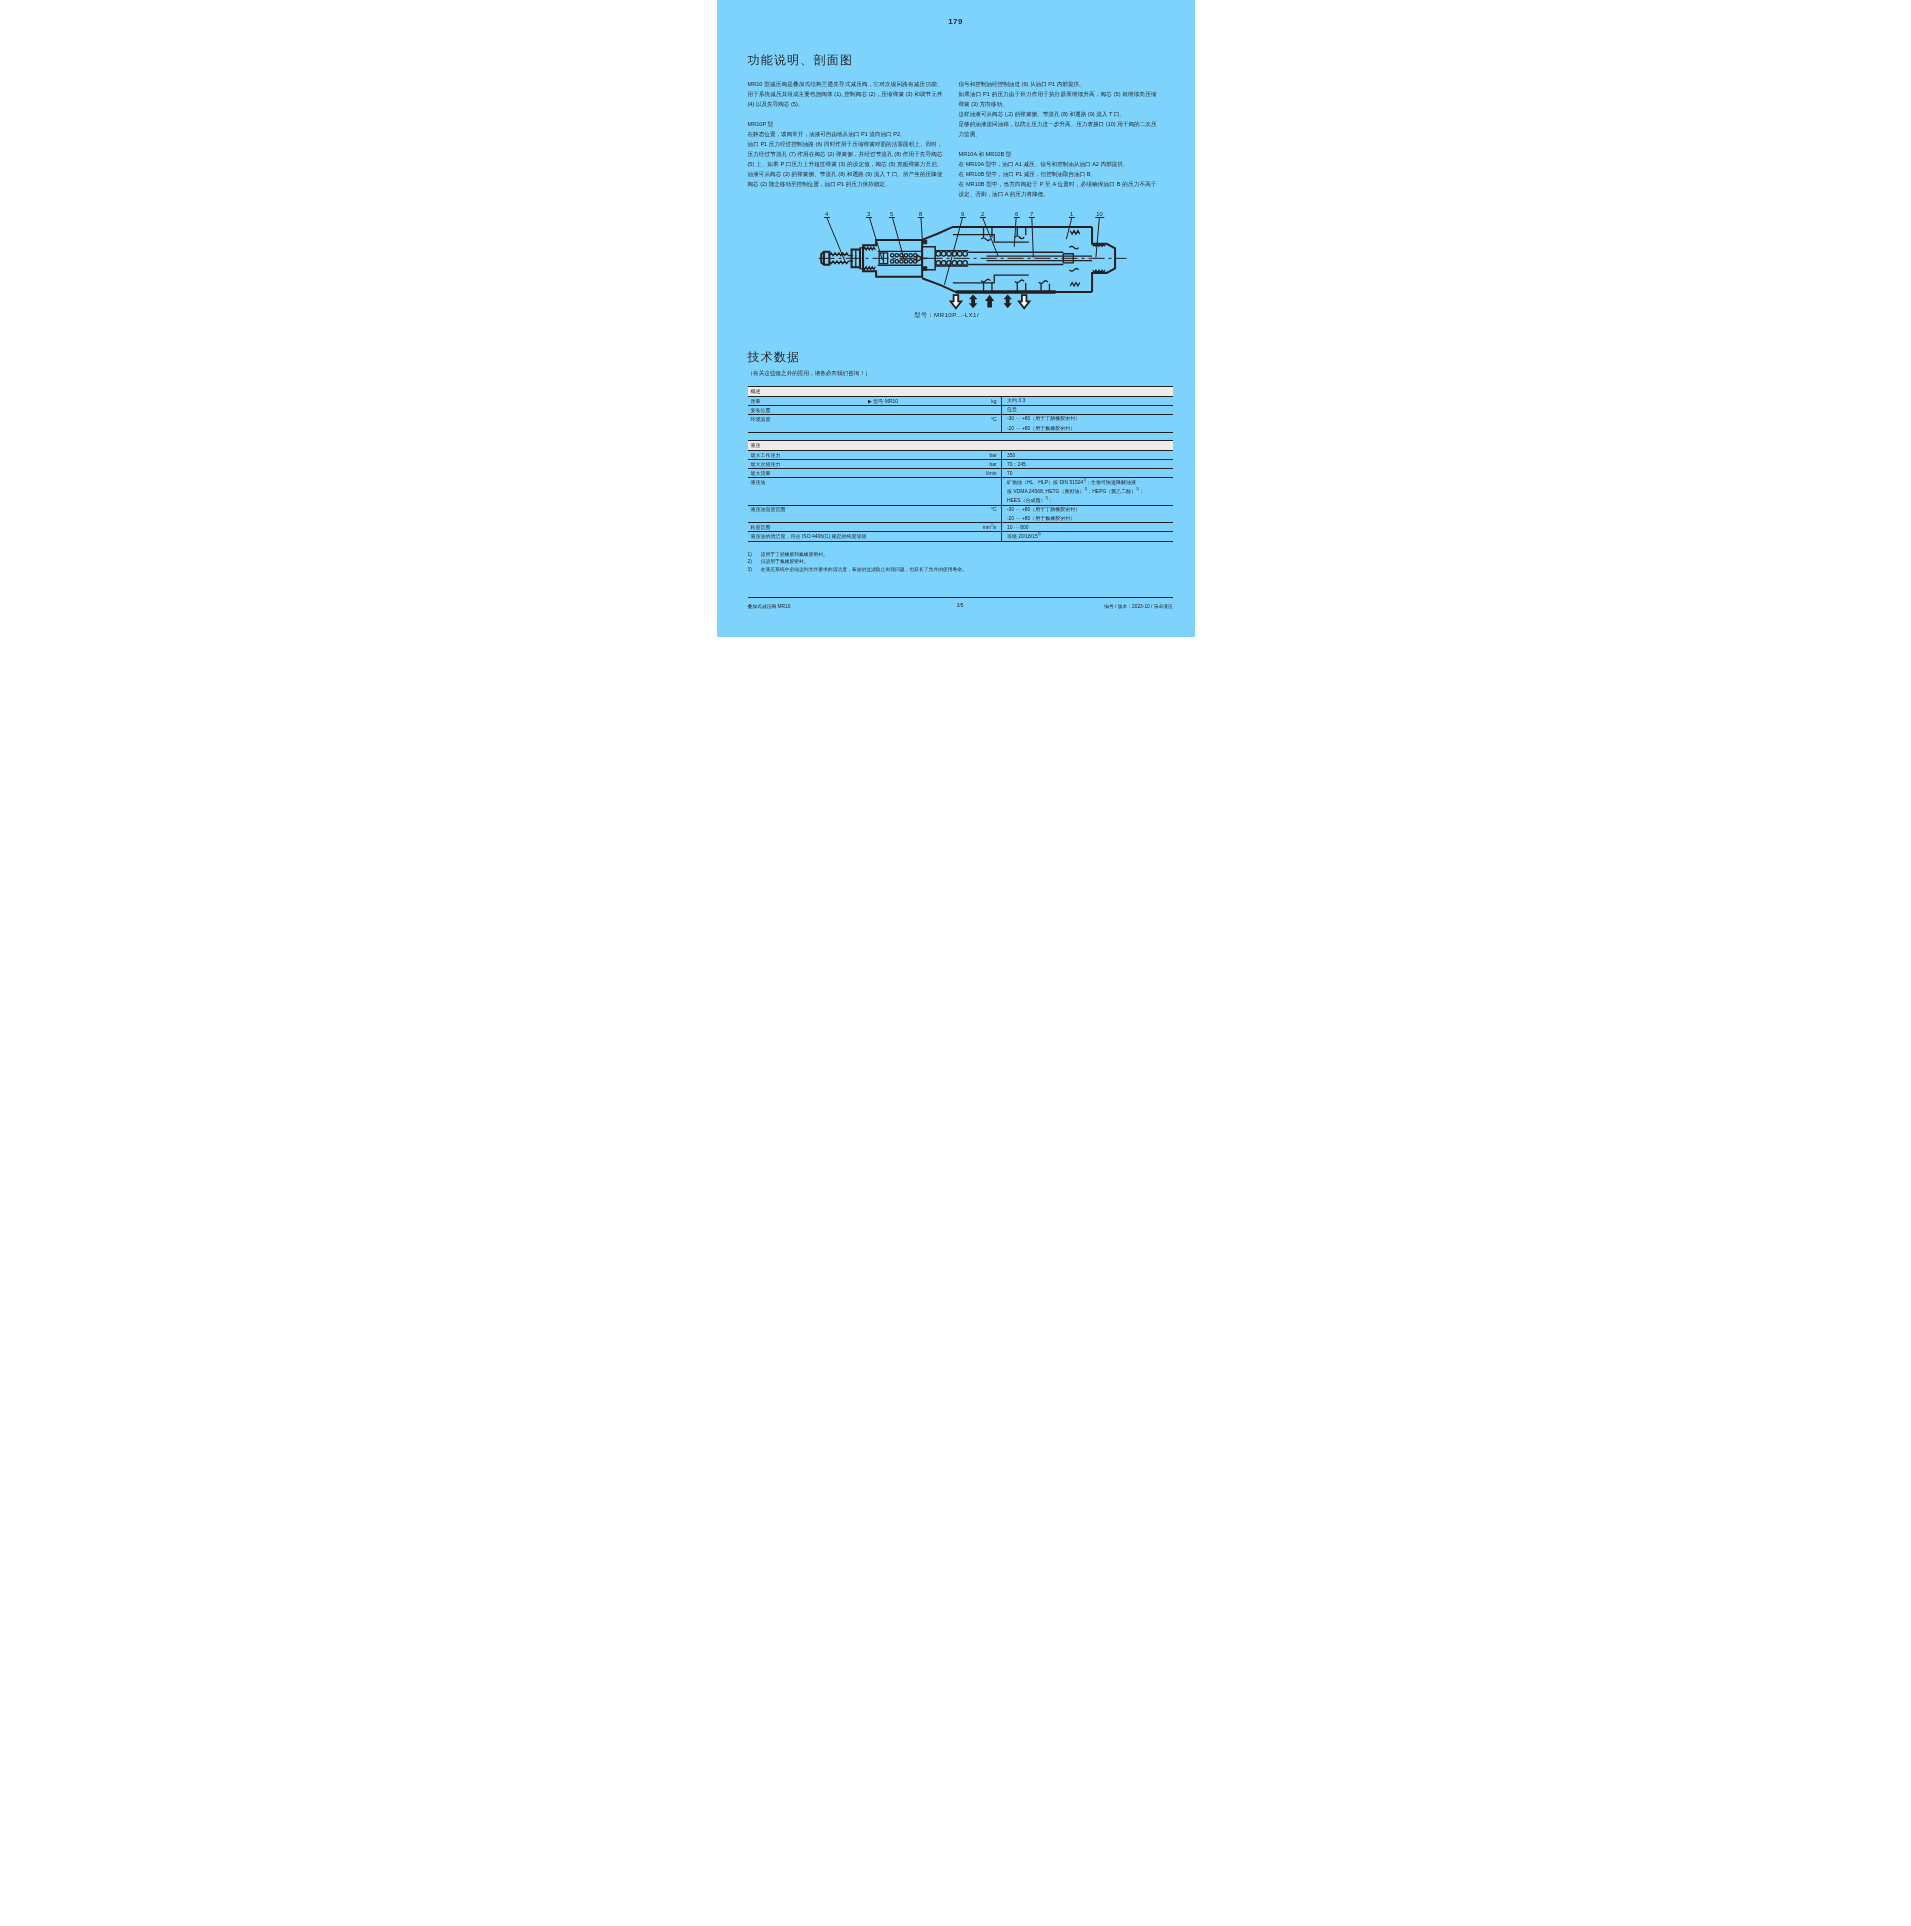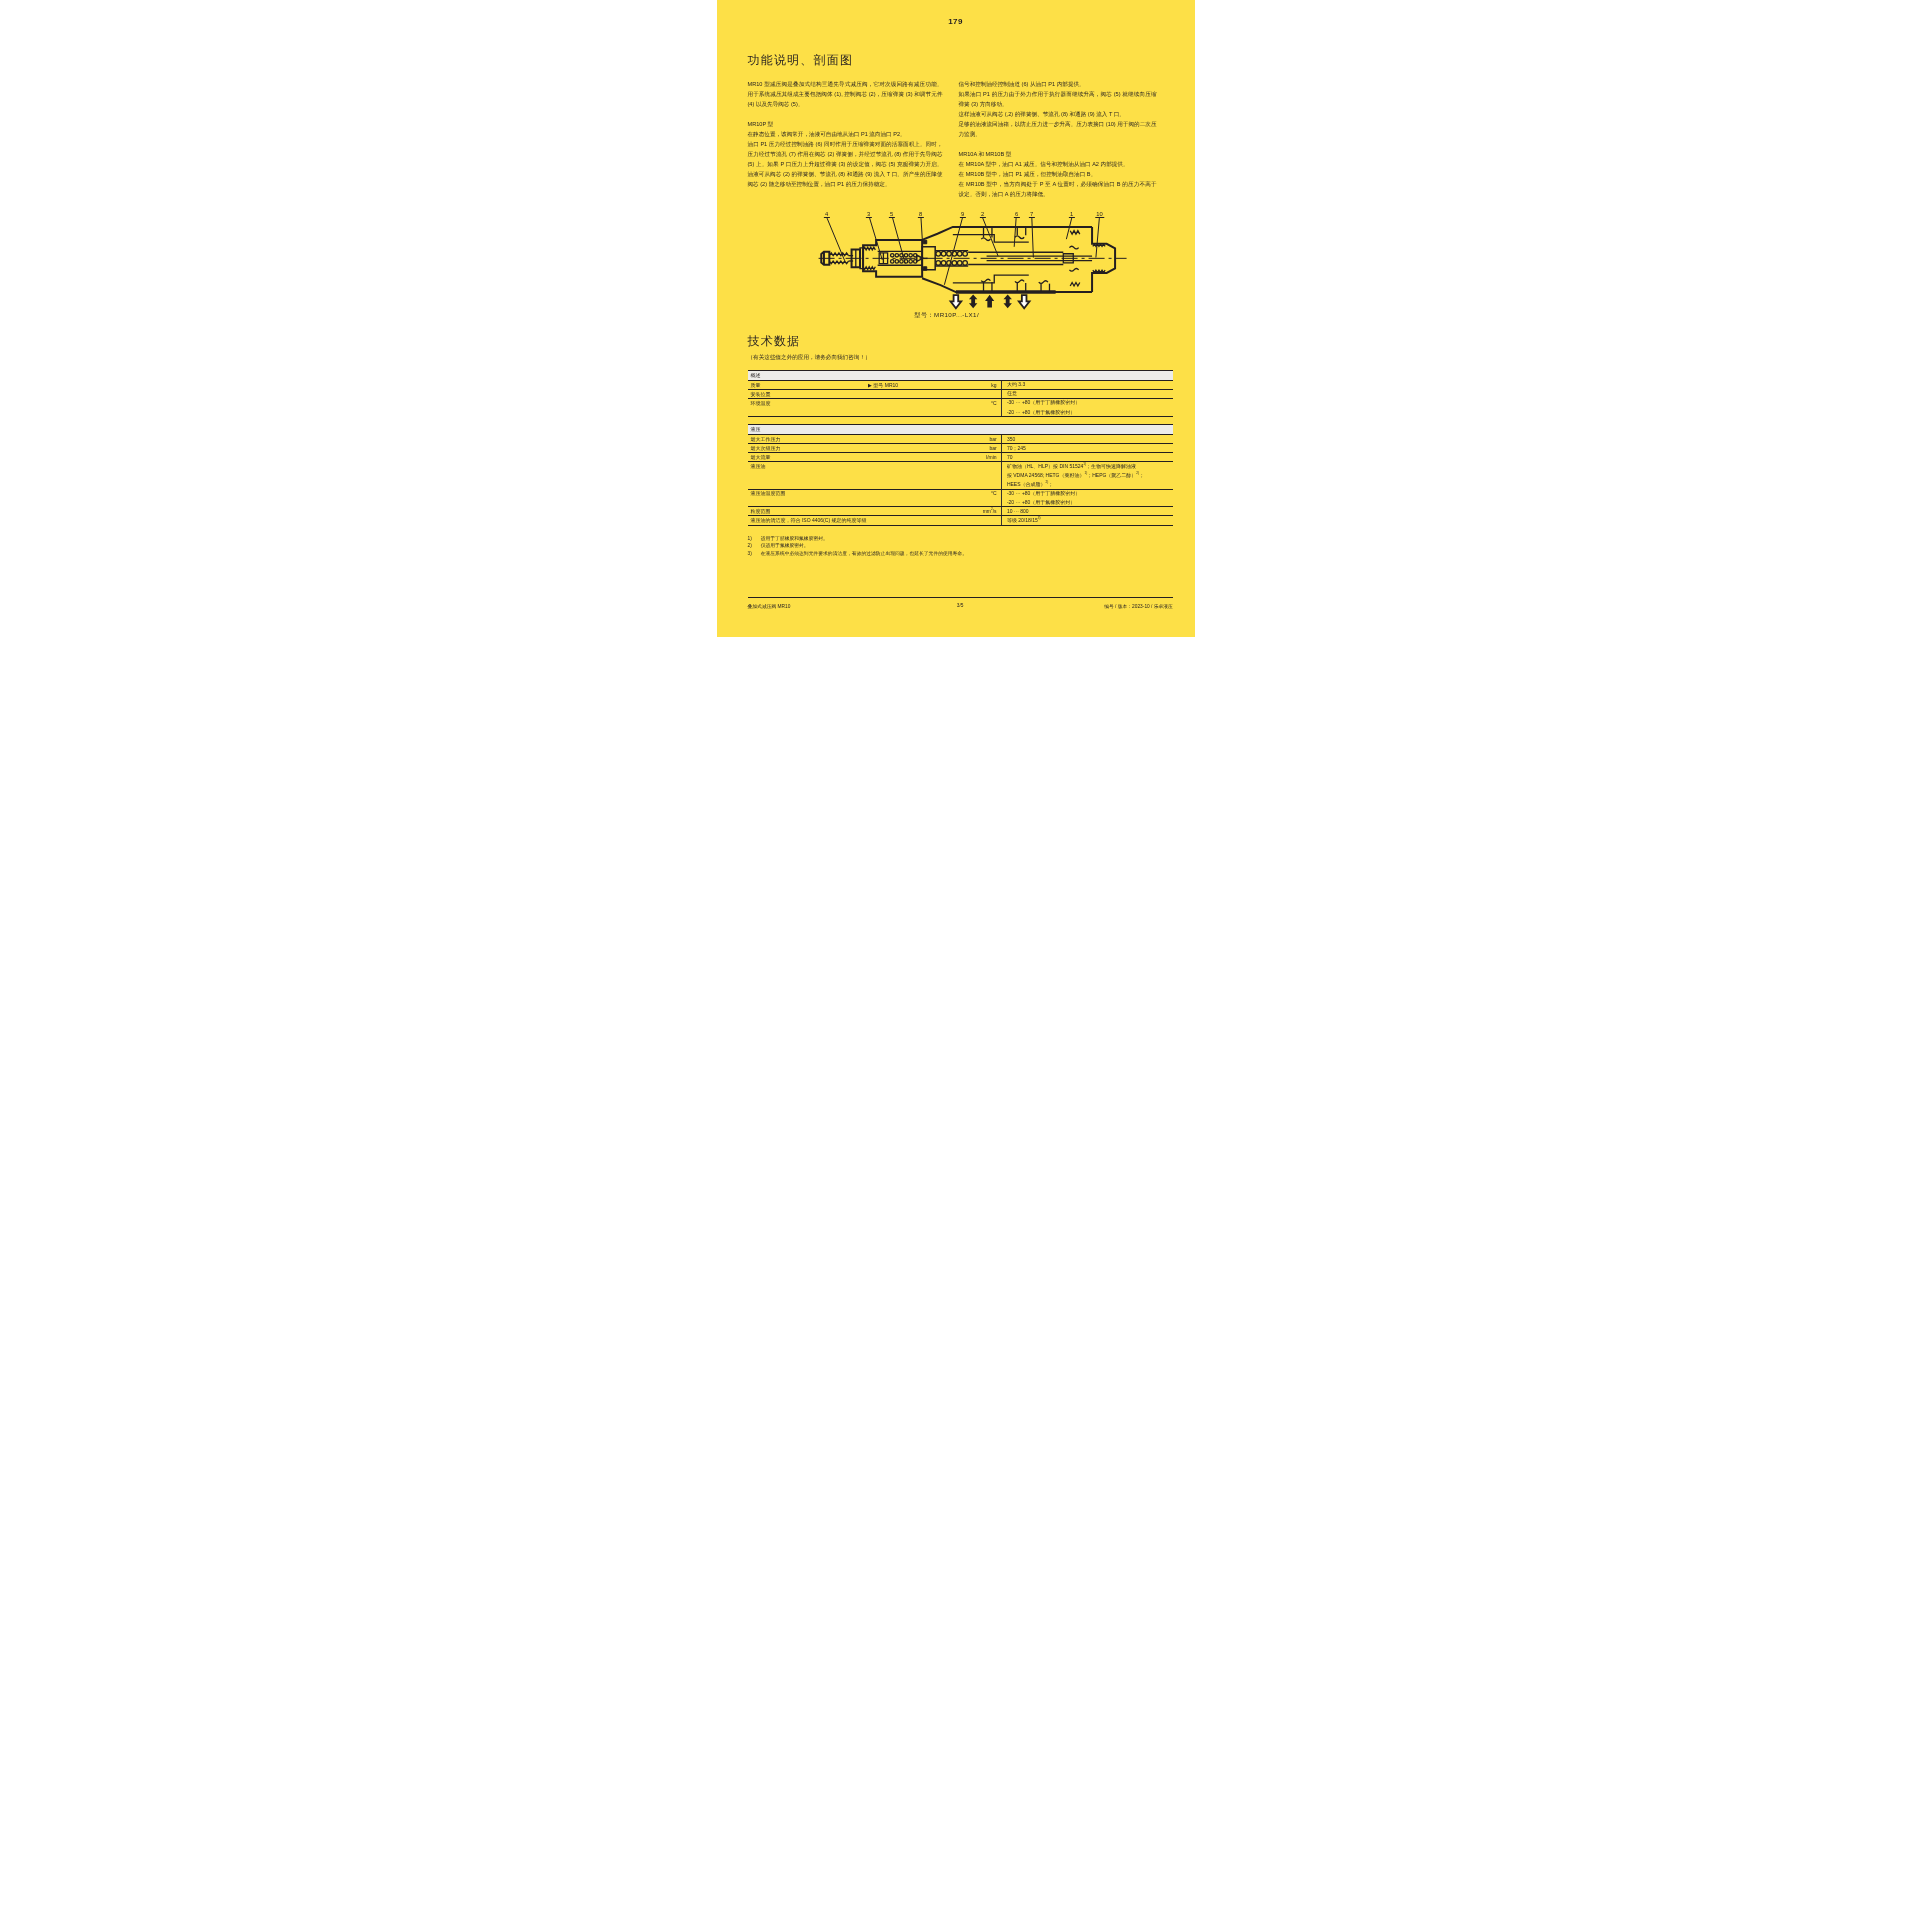--- a/index.html
+++ b/index.html
@@ -1,35 +1,35 @@
 <!DOCTYPE html>
 <html style="font-size:6.2px"><head>
 <meta charset="utf-8">
 <style>
   * { margin:0; padding:0; box-sizing:border-box; }
   html,body { background:#ffffff; }
   body { font-family:"Liberation Sans","DejaVu Sans",sans-serif; color:#241f20; }
-  .page { position:relative; width:478px; height:637px; margin:0 auto; background:#fde047; overflow:hidden; }
+  .page { position:relative; width:478px; height:637px; margin:0 auto; background:#7dd3fc; overflow:hidden; }
   .pageno { padding-top:17px; text-align:center; font-size:8px; font-weight:bold; letter-spacing:0.4px; }
   .content { margin:0 21.6px 0 31px; }
   h1.sec-title { margin-top:26px; font-size:12px; font-weight:500; letter-spacing:1.2px; }
   .cols { display:flex; gap:16px; margin-top:10px; }
   .col-l { width:195px; }
   .col-r { width:198px; }
   .cols p { font-size:5.6px; line-height:10px; text-align:justify; }
   .subhead { font-size:5.6px; line-height:10px; margin-top:10px; }
   .col-r p + p { margin-top:0; }
   
   .diagram { position:relative; margin-top:10.8px; height:112px; }
   .dnum { position:absolute; top:0.8px; transform:translateX(-50%); font-size:5.8px; line-height:1.05;
           border-bottom:1px solid #241f20; padding:0 1.5px 0.8px; }
   .diagram svg { position:absolute; left:0; top:0; }
   .dcaption { position:absolute; left:0; right:27px; top:101px; text-align:center; font-size:6.2px; letter-spacing:0.4px; }
   
-  h2.sec-title { margin-top:11px; font-size:12px; font-weight:500; letter-spacing:1.2px; }
+  h2.sec-title { margin-top:27px; font-size:12px; font-weight:500; letter-spacing:1.2px; }
   .tech-sub { margin-top:3.1px; font-size:5.6px; line-height:8.5px; }
   .dtable { margin-top:8.5px; border-top:1.9px solid #241f20; border-bottom:1.9px solid #241f20; font-size:5px; }
   .dtable + .dtable { margin-top:7.7px; }
   .t-head { background:#edece9; padding:1.9px 3.1px 1.5px; line-height:5.4px; border-bottom:1.5px solid #241f20; }
   .t-row { display:flex; }
   .t-row + .t-row { border-top:1.5px solid #241f20; }
   .t-left { display:flex; width:253px; min-width:253px; padding:1.5px 3.9px 1.2px 3.1px; gap:1.5px; }
   .t-label { flex:1; line-height:5px; padding-top:0.4px; }
   .t-label.w300 { flex:0 0 116px; }
   .t-mid { flex:1; line-height:5px; padding-top:0.4px; }

